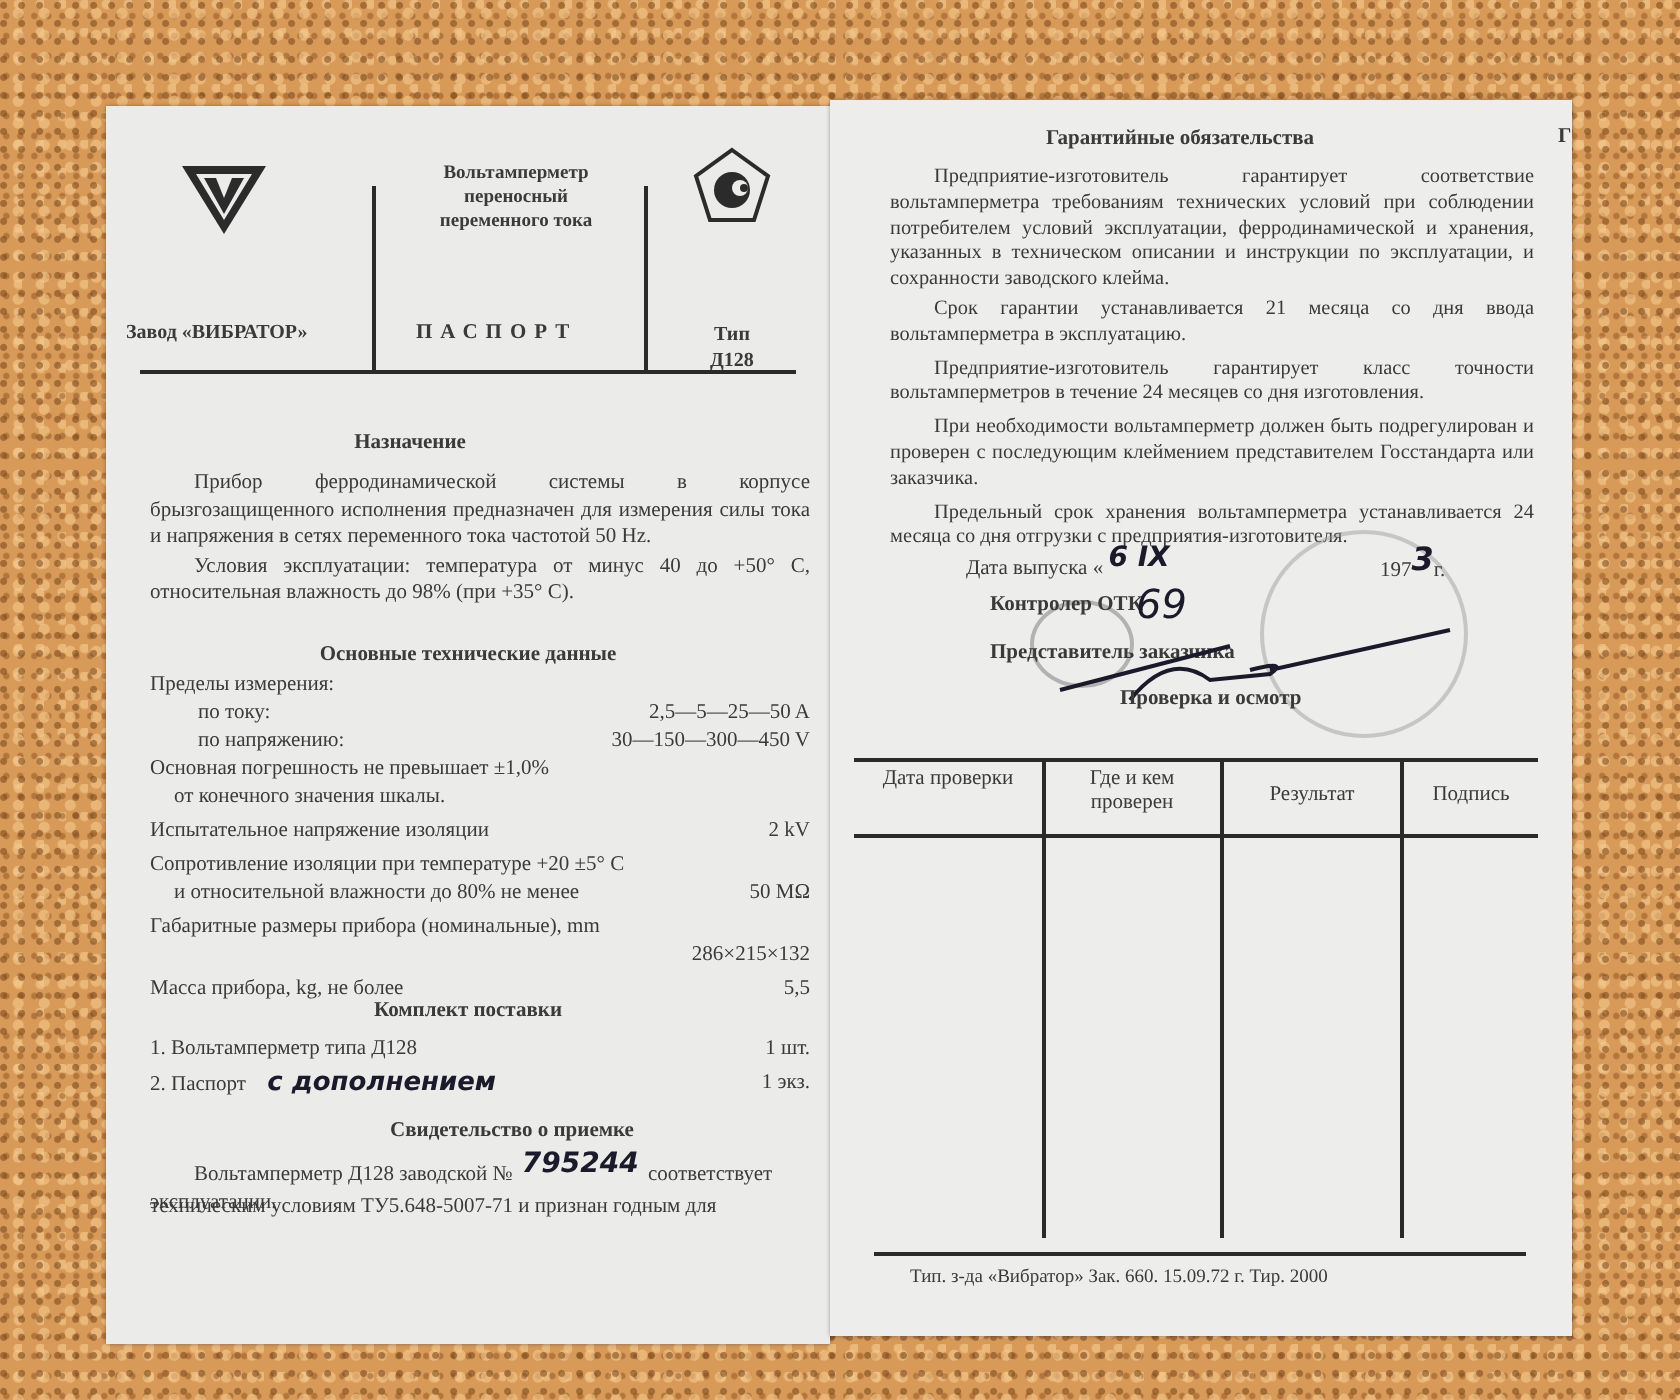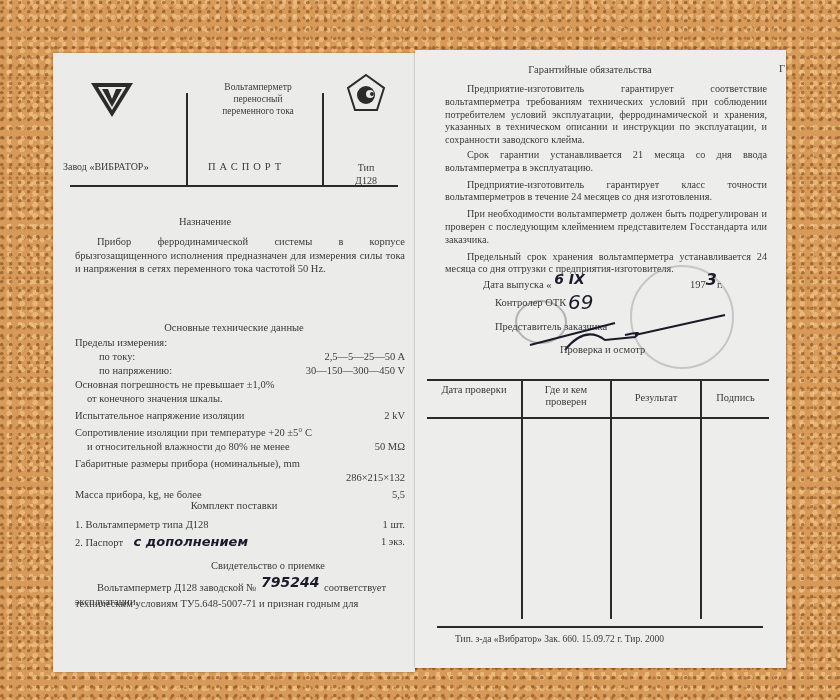--- a/index.html
+++ b/index.html
@@ -10,21 +10,21 @@
       radial-gradient(circle at 70% 60%, rgba(245,200,140,.6) 0 2.5px, transparent 3px),
       radial-gradient(circle at 45% 80%, rgba(140,80,30,.5) 0 1.2px, transparent 2px),
       radial-gradient(circle at 85% 15%, rgba(250,210,150,.55) 0 2px, transparent 3px);
     background-size:9px 9px, 13px 11px, 7px 10px, 11px 14px;
     font-family:"Liberation Serif","DejaVu Serif",serif;color:#3a3a3a;}
   .page{position:absolute;background:#ebebea;box-shadow:0 0 2px rgba(0,0,0,.35);}
   #left{left:53px;top:53px;width:362px;height:619px;}
   #right{left:415px;top:50px;width:371px;height:618px;background:#ededec;}
   .abs{position:absolute;}
   .t{font-size:10.5px;line-height:14px;white-space:nowrap;}
-  .b{font-weight:normal;}
+  .b{font-weight:bold;}
   .c{text-align:center;}
   .hand{font-family:"DejaVu Sans",sans-serif;font-style:italic;font-weight:bold;color:#1a1a2a;}
   .vline{position:absolute;width:1.5px;background:#2a2a2a;}
   .hline{position:absolute;height:1.5px;background:#2a2a2a;}
   .row{position:absolute;left:22px;width:330px;font-size:10.5px;line-height:14px;display:flex;justify-content:space-between;white-space:nowrap;}
   .para{position:absolute;font-size:10.5px;line-height:13.5px;text-align:justify;}
   .para p{margin:0;text-indent:22px;}
   .stamp{position:absolute;border:2px solid rgba(150,150,150,.45);border-radius:50%;}
 </style>
 </head>
@@ -58,37 +58,38 @@
   </div>
   <div class="abs c t b" style="left:283px;top:108px;width:60px;font-size:10px;line-height:13px;">
     <div>Тип</div>
     <div>Д128</div>
   </div>
   <div class="hline" style="left:17px;top:132px;width:328px;"></div>
 
   <div class="abs c t b" style="left:0;width:304px;top:162px;">Назначение</div>
   <div class="para" style="left:22px;top:182px;width:330px;">
     <p>Прибор ферродинамической системы в корпусе брызгозащищенного исполнения предназначен для измерения силы тока и напряжения в сетях переменного тока частотой 50 Hz.</p>
+    <p style="margin-top:1px;">Условия эксплуатации: температура от минус 40 до +50° С, относительная влажность до 98% (при +35° С).</p>
   </div>
 
   <div class="abs c t b" style="left:0;width:362px;top:268px;">Основные технические данные</div>
   <div id="specs"></div>
 
   <div class="abs c t b" style="left:0;width:362px;top:446px;">Комплект поставки</div>
   <div class="row" style="top:465px;">
     <span>1. Вольтамперметр типа Д128</span>
     <span>1 шт.</span>
   </div>
   <div class="row" style="top:482px;">
     <span><span>2. Паспорт</span>
       <span class="hand" style="font-size:13px;margin-left:8px;">с дополнением</span></span>
     <span>1 экз.</span>
   </div>
 
-  <div class="abs c t b" style="left:16px;width:398px;top:506px;">Свидетельство о приемке</div>
+  <div class="abs c t b" style="left:4px;width:398px;top:506px;">Свидетельство о приемке</div>
   <div class="abs t" style="left:44px;top:526px;">
     <span>Вольтамперметр Д128 заводской №</span>
     <span class="hand" style="font-size:14px;position:relative;top:-4px;margin:0 2px;">795244</span>
     <span>соответствует</span>
   </div>
   <div class="abs t" style="left:22px;top:544px;width:330px;">техническим условиям ТУ5.648-5007-71 и признан годным для</div>
   <div class="abs t" style="left:22px;top:542px;">эксплуатации.</div>
 <div class="row" style="top: 283px;">
       <span style="padding-left: 0px;">Пределы измерения:</span>
       <span></span>

